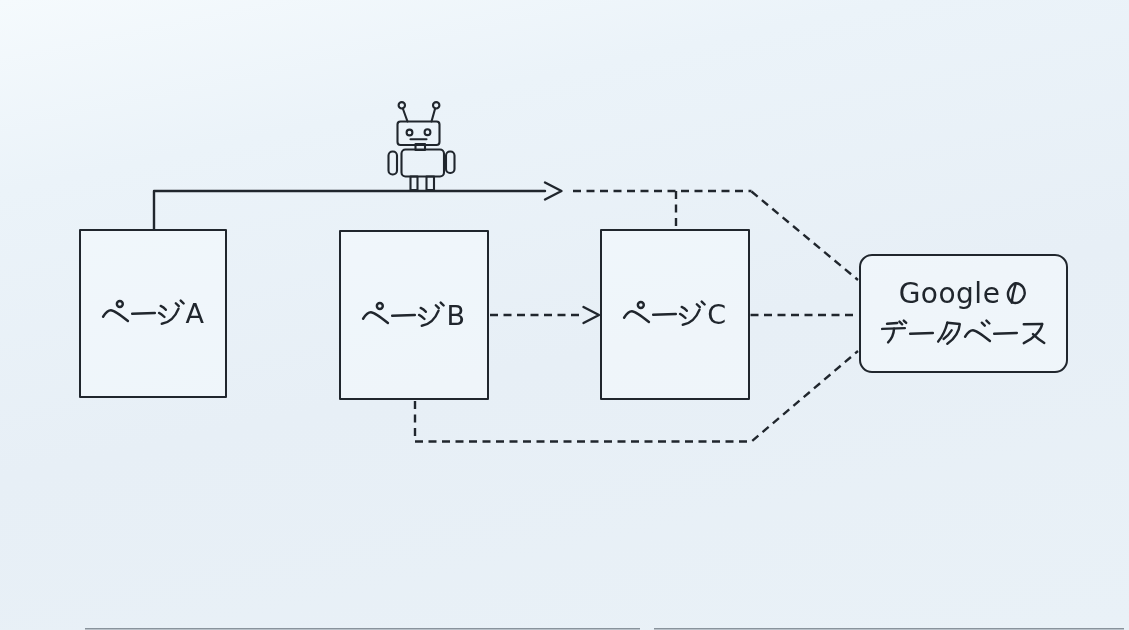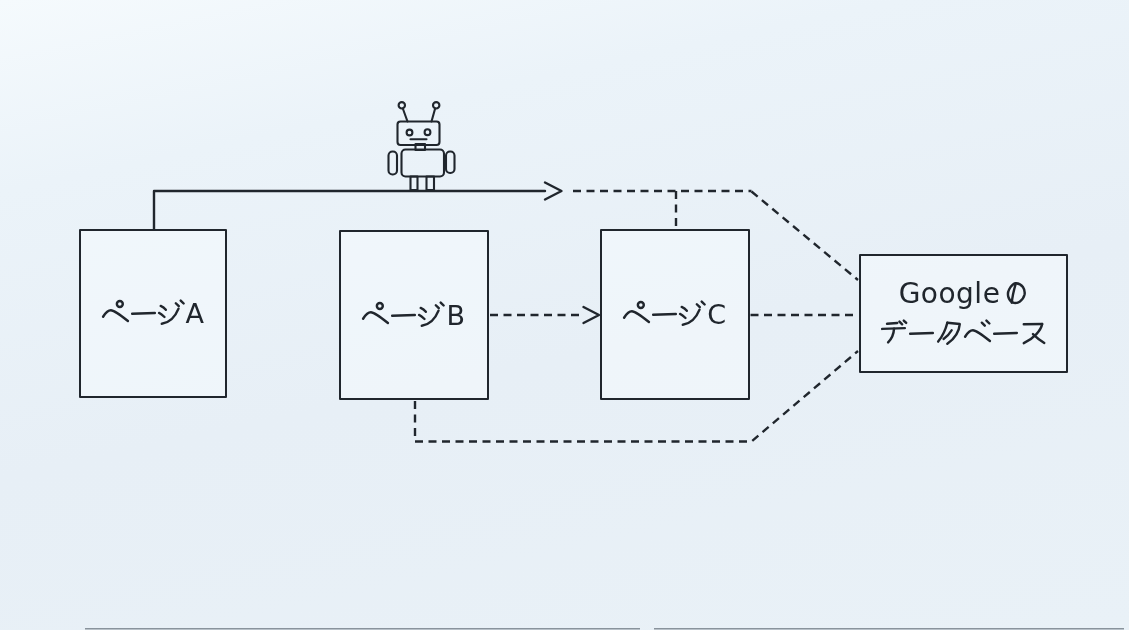--- a/index.html
+++ b/index.html
@@ -12,21 +12,21 @@
   .conn{fill:none;stroke:#20262d;stroke-width:2.4px;stroke-linecap:round;stroke-linejoin:round;}
   .dash{stroke-dasharray:8 5.5;stroke-linecap:butt;}
   .robot *{fill:none;stroke:#20262d;stroke-width:2.1px;stroke-linecap:round;stroke-linejoin:round;}
   .artifact{stroke:rgba(42,53,66,0.5);stroke-width:1.6px;fill:none;}
 
   .node{
     position:absolute;box-sizing:border-box;border:2px solid #20262d;border-radius:1px;
     background:rgba(249,252,255,0.45);
     display:flex;align-items:center;justify-content:center;
   }
-  .node.col{flex-direction:column;gap:10px;}
+  .node.col{flex-direction:column;gap:10px;border-radius:13px;}
   .lbl-row{display:flex;align-items:center;justify-content:center;gap:1px;height:30px;}
   .lat{font-size:27px;line-height:1;color:#20262d;font-weight:400;letter-spacing:0.5px;}
   .lat.big{font-size:28px;}
   .kana{width:27px;height:29px;overflow:visible;display:block;}
   .kana path,.kana circle{fill:none;stroke:#20262d;stroke-width:9px;stroke-linecap:round;stroke-linejoin:round;}
 </style>
 </head>
 <body>
 
 <div class="stage">

